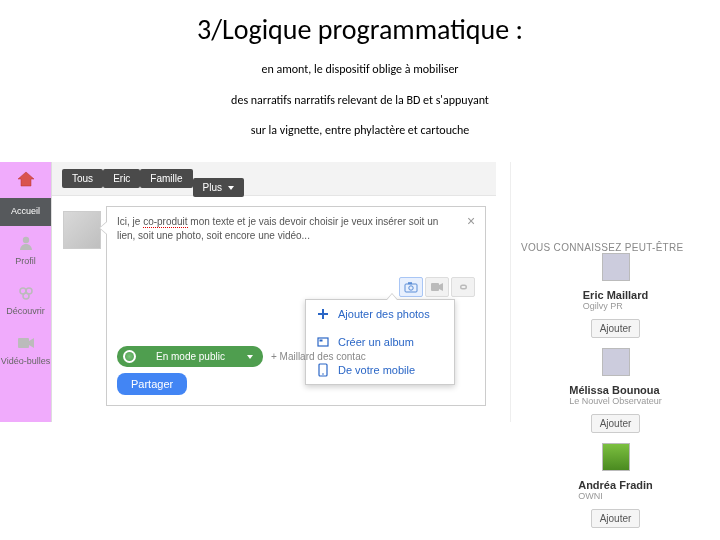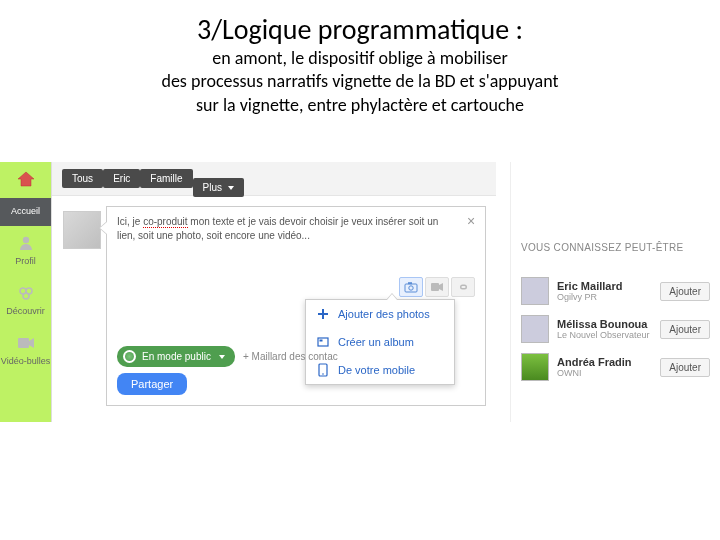--- a/index.html
+++ b/index.html
@@ -1,22 +1,22 @@
 <!DOCTYPE html>
 <html><head>
 <meta charset="utf-8">
 <style>
   * { box-sizing: border-box; margin: 0; padding: 0; }
   body { width: 720px; height: 540px; font-family: Arial, sans-serif; background: #fff; color: #333; overflow: hidden; }
   .slide-title { font-family: Calibri, Arial, sans-serif; text-align: center; padding-top: 12px; }
   .slide-title h1 { font-weight: 400; font-size: 28px; color: #000; }
-  .slide-title p { font-size: 18px; line-height: 1.3; font-weight: 400; color: #000; margin-top: 0; }
+  .slide-title p { font-size: 12px; line-height: 1.3; font-weight: 400; color: #000; margin-top: 15px; }
 
   .app { position: absolute; top: 162px; left: 0; width: 720px; height: 260px; font-size: 11px; color: #666; }
-  .sidebar { position: absolute; left: 0; top: 0; width: 52px; height: 260px; background: #bef264; border-right: 1px solid #ddd; }
+  .sidebar { position: absolute; left: 0; top: 0; width: 52px; height: 260px; background: #f0abfc; border-right: 1px solid #ddd; }
   .side-item { display: flex; flex-direction: column; align-items: center; padding: 8px 0 10px; gap: 4px; cursor: pointer; }
   .side-item.active { background: #56595c; color: #fff; }
   .side-item span.label { font-size: 9px; }
   .side-ico { width: 20px; height: 18px; display: flex; align-items: center; justify-content: center; }
 
   .main { position: absolute; left: 52px; top: 0; width: 444px; height: 260px; background: #fff; }
   .tabbar { background: #f3f3f3; height: 34px; display: flex; align-items: center; padding-left: 10px; border-bottom: 1px solid #e5e5e5; }
   .tab { background: #4a4a4a; color: #fff; font-size: 10px; padding: 4px 10px; border-radius: 2px; cursor: pointer; }
   .tab.plus { display: flex; align-items: center; gap: 4px; margin-top: 18px; }
   .chev { display: inline-block; width: 0; height: 0; border-left: 3px solid transparent; border-right: 3px solid transparent; border-top: 4px solid #fff; margin-left: 2px; }
@@ -33,43 +33,43 @@
   .attach-btn { width: 24px; height: 20px; background: #f2f2f2; border: 1px solid #ddd; display: flex; align-items: center; justify-content: center; border-radius: 2px; cursor: pointer; }
   .attach-btn.active { background: #e8f0fe; border-color: #a9c6f5; }
 
   .dropdown { position: absolute; right: 30px; top: 92px; width: 150px; background: #fff; border: 1px solid #ccc; box-shadow: 0 2px 6px rgba(0,0,0,.2); }
   .dropdown .dd-pointer { position: absolute; top: -7px; right: 56px; width: 0; height: 0; border-left: 6px solid transparent; border-right: 6px solid transparent; border-bottom: 7px solid #ccc; }
   .dropdown .dd-pointer::after { content:""; position:absolute; left:-5px; top:1px; border-left:5px solid transparent; border-right:5px solid transparent; border-bottom:6px solid #fff; }
   .dd-item { display: flex; align-items: center; gap: 8px; padding: 7px 10px; font-size: 11px; color: #2a66c6; cursor: pointer; }
   .dd-ico { width: 14px; height: 14px; display: flex; align-items: center; justify-content: center; color: #2a66c6; }
 
   .footer-row { position: absolute; left: 10px; bottom: 10px; display: flex; align-items: center; gap: 8px; }
-  .vis-pill { display: flex; align-items: center; gap: 6px; background: #4f9e4f; color: #fff; font-size: 10px; padding: 4px 10px 4px 6px; border-radius: 10px; cursor: pointer; }
+  .vis-pill { display: flex; align-items: center; gap: 20px; background: #4f9e4f; color: #fff; font-size: 10px; padding: 4px 10px 4px 6px; border-radius: 10px; cursor: pointer; }
   .vis-globe { width: 13px; height: 13px; border-radius: 50%; background: #fff; position: relative; }
   .vis-globe::after { content:""; position:absolute; inset:2px; border-radius:50%; background: radial-gradient(#7cc47c,#4f9e4f); }
   .addc { font-size: 10px; color: #888; }
   .share-b { display:inline-block; background: #4285f4; color:#fff; font-size:11px; padding:5px 14px; border-radius:8px; cursor:pointer; }
 
   .rightcol { position: absolute; right: 0; top: 0; width: 210px; height: 260px; border-left: 1px solid #eee; padding: 80px 10px 0 10px; background: #fff; }
-  .rc-title { font-size: 10px; color: #888; letter-spacing: .3px; margin-bottom: 24px; }
-  .person { display: flex; align-items: center; gap: 8px; margin-bottom: 10px; }
+  .rc-title { font-size: 10px; color: #888; letter-spacing: .3px; margin-bottom: 0; }
+  .person { display: flex; align-items: center; gap: 8px; margin-bottom: 10px; flex-direction: column; }
   .pavatar { width: 28px; height: 28px; background: #ccd; border: 1px solid #bbb; flex: none; }
   .pavatar.frog { background: linear-gradient(#7cc040,#4a8a20); }
   .pinfo { flex: 1; min-width: 0; }
   .pname { font-size: 11px; color: #333; font-weight: bold; }
   .porg { font-size: 9px; color: #999; }
   .addbtn { font-size: 10px; color: #555; background: #f5f5f5; border: 1px solid #ccc; padding: 3px 8px; border-radius: 2px; cursor: pointer; }
 </style>
 </head>
 <body>
 
 <div class="slide-title">
   <h1>3/Logique programmatique :</h1>
   <p>en amont, le dispositif oblige à mobiliser</p>
-  <p>des processus narratifs vignette de la BD et s'appuyant</p>
+  <p>des narratifs narratifs relevant de la BD et s'appuyant</p>
   <p>sur la vignette, entre phylactère et cartouche</p>
 </div>
 
 <div class="app">
 
   <div class="sidebar">
     <div class="side-item">
       <div class="side-ico">
         <svg width="20" height="18" viewBox="0 0 20 18">
             <path d="M10 2 L18 9 H15 V16 H5 V9 H2 Z" fill="#d9534f" stroke="#b33" stroke-width="0.5"></path>

